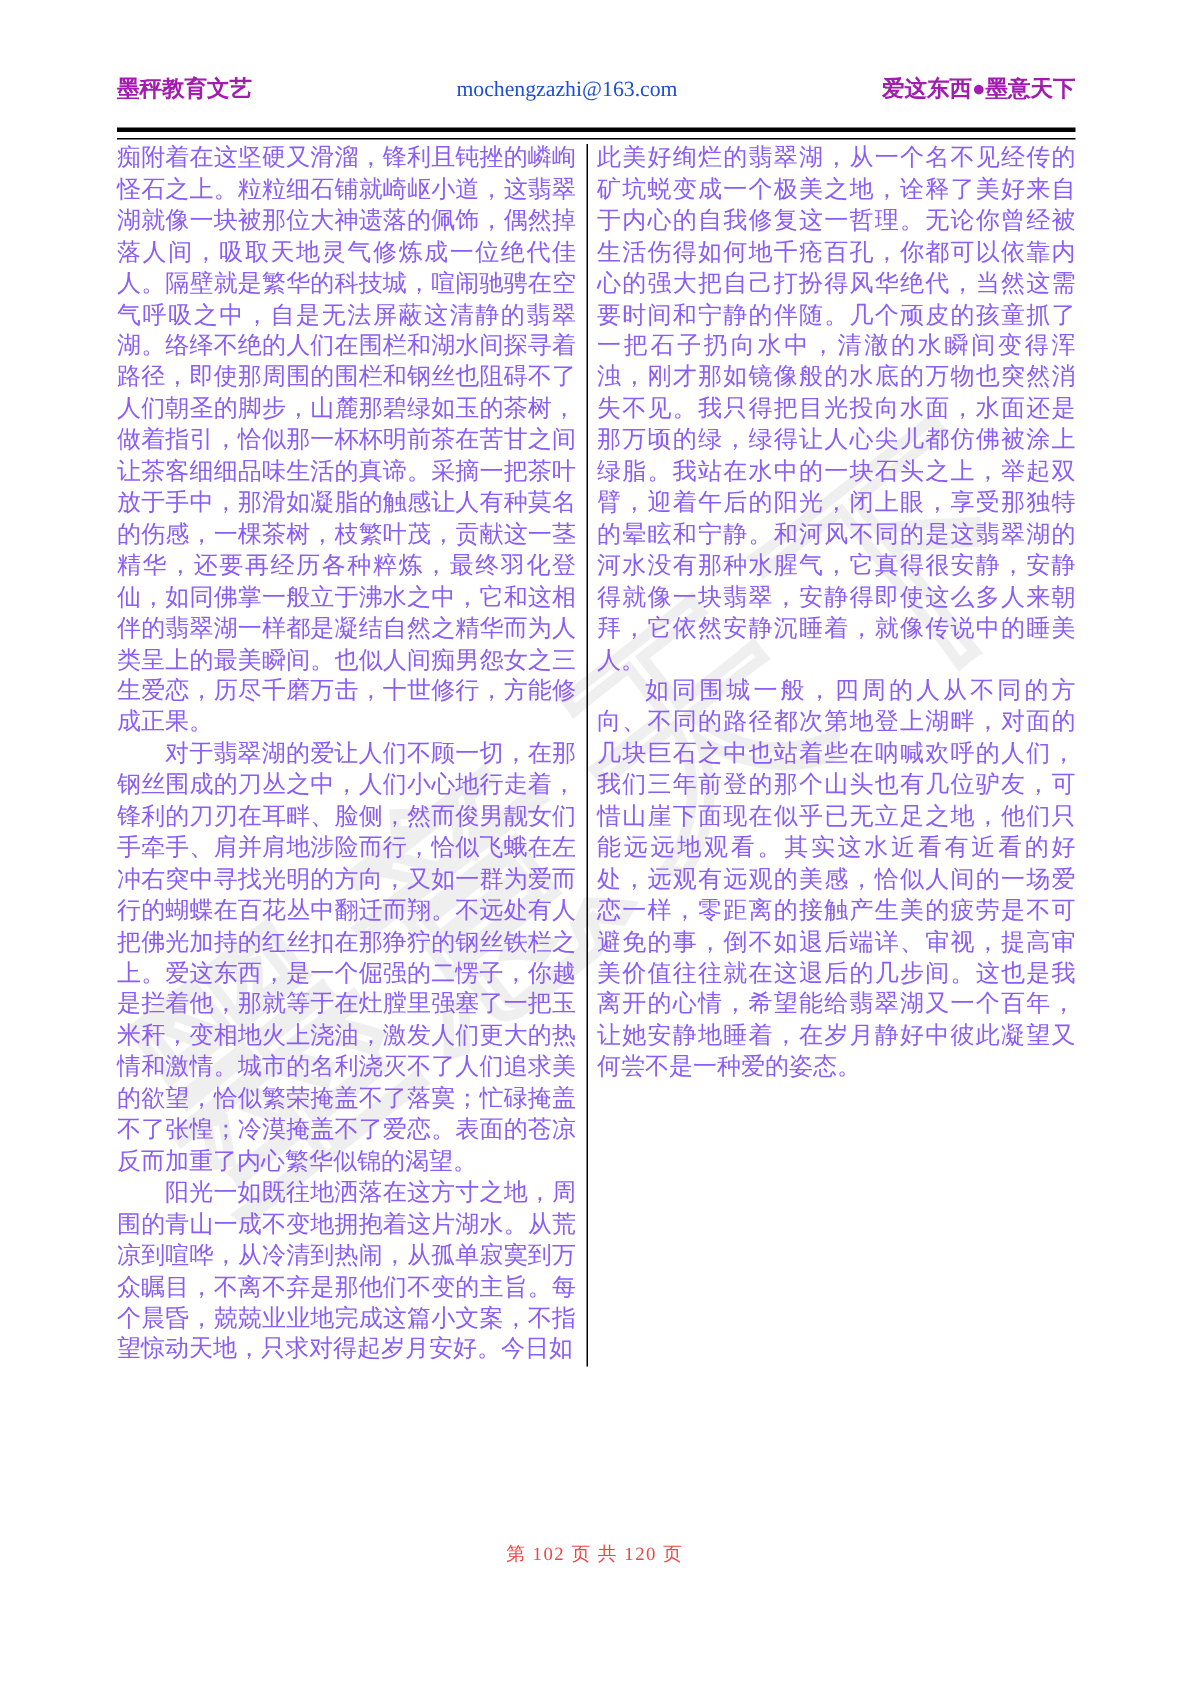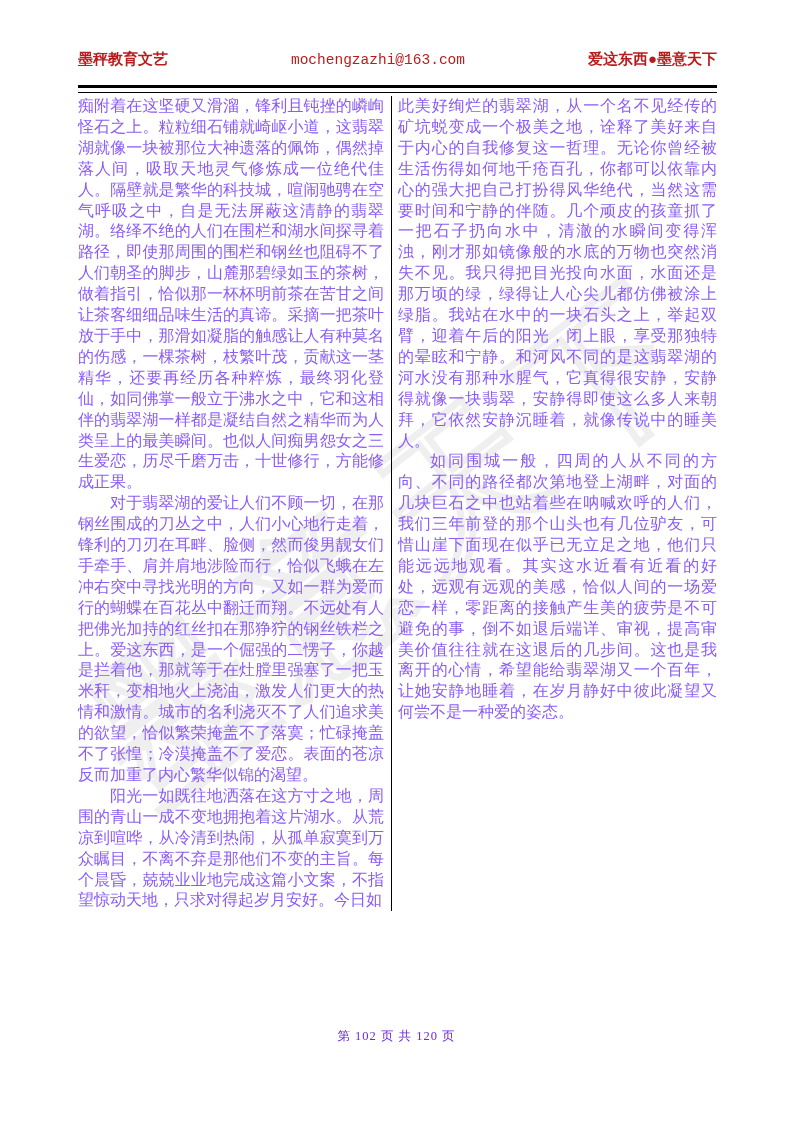--- a/index.html
+++ b/index.html
@@ -7,46 +7,46 @@
     position:relative; width:793px; height:1122px; background:#ffffff;
     overflow:hidden; color:#1c1c1c;
     font-family:"Liberation Serif","DejaVu Serif",serif;
   }
   .header {
     position:absolute; left:78px; top:50px; width:639px;
     display:flex; justify-content:space-between; align-items:baseline;
   }
   .header-journal, .header-section {
     font-family:"Liberation Sans","DejaVu Sans",sans-serif;
-    font-weight:bold; font-size:15px; color:#b91c1c;
+    font-weight:bold; font-size:15px; color:#a21caf;
   }
   .header-email {
-    font-family:Liberation Mono, monospace;
-    font-size:14.5px; color:#b91c1c;
+    font-family:Liberation Serif, serif;
+    font-size:14.5px; color:#1d4ed8;
   }
   .header-rule {
     position:absolute; left:78px; top:85px; width:639px; height:8px;
     box-sizing:border-box;
     border-top:3.5px solid #000; border-bottom:1.5px solid #000;
   }
   .columns {
     position:absolute; left:78px; top:96px; width:639px;
     display:flex; align-items:stretch;
   }
   .col-left  { width:306px; }
   .col-right { width:319px; }
   .col-divider { width:1px; background:#000; margin:0 6px 0 7px; }
   .columns p {
     margin:0; font-size:16px; line-height:20.9px;
     text-align:justify; color:#8b5cf6;
   }
   .columns p.indent { text-indent:2em; }
   .footer {
     position:absolute; left:0; top:1028px; width:793px;
-    text-align:center; font-size:12.5px; letter-spacing:1px; color:#6d28d9;
+    text-align:center; font-size:12.5px; letter-spacing:1px; color:#ef4444;
   }
   .watermark {
     position:absolute; left:-60px; top:430px; width:920px;
     transform:rotate(-38deg);
     font-size:160px; font-weight:bold; text-align:center;
     color:transparent; -webkit-text-stroke:2px rgba(80,80,80,0.09);
     letter-spacing:20px; pointer-events:none; user-select:none;
     font-family:"Liberation Sans","DejaVu Sans",sans-serif;
     white-space:nowrap;
   }

